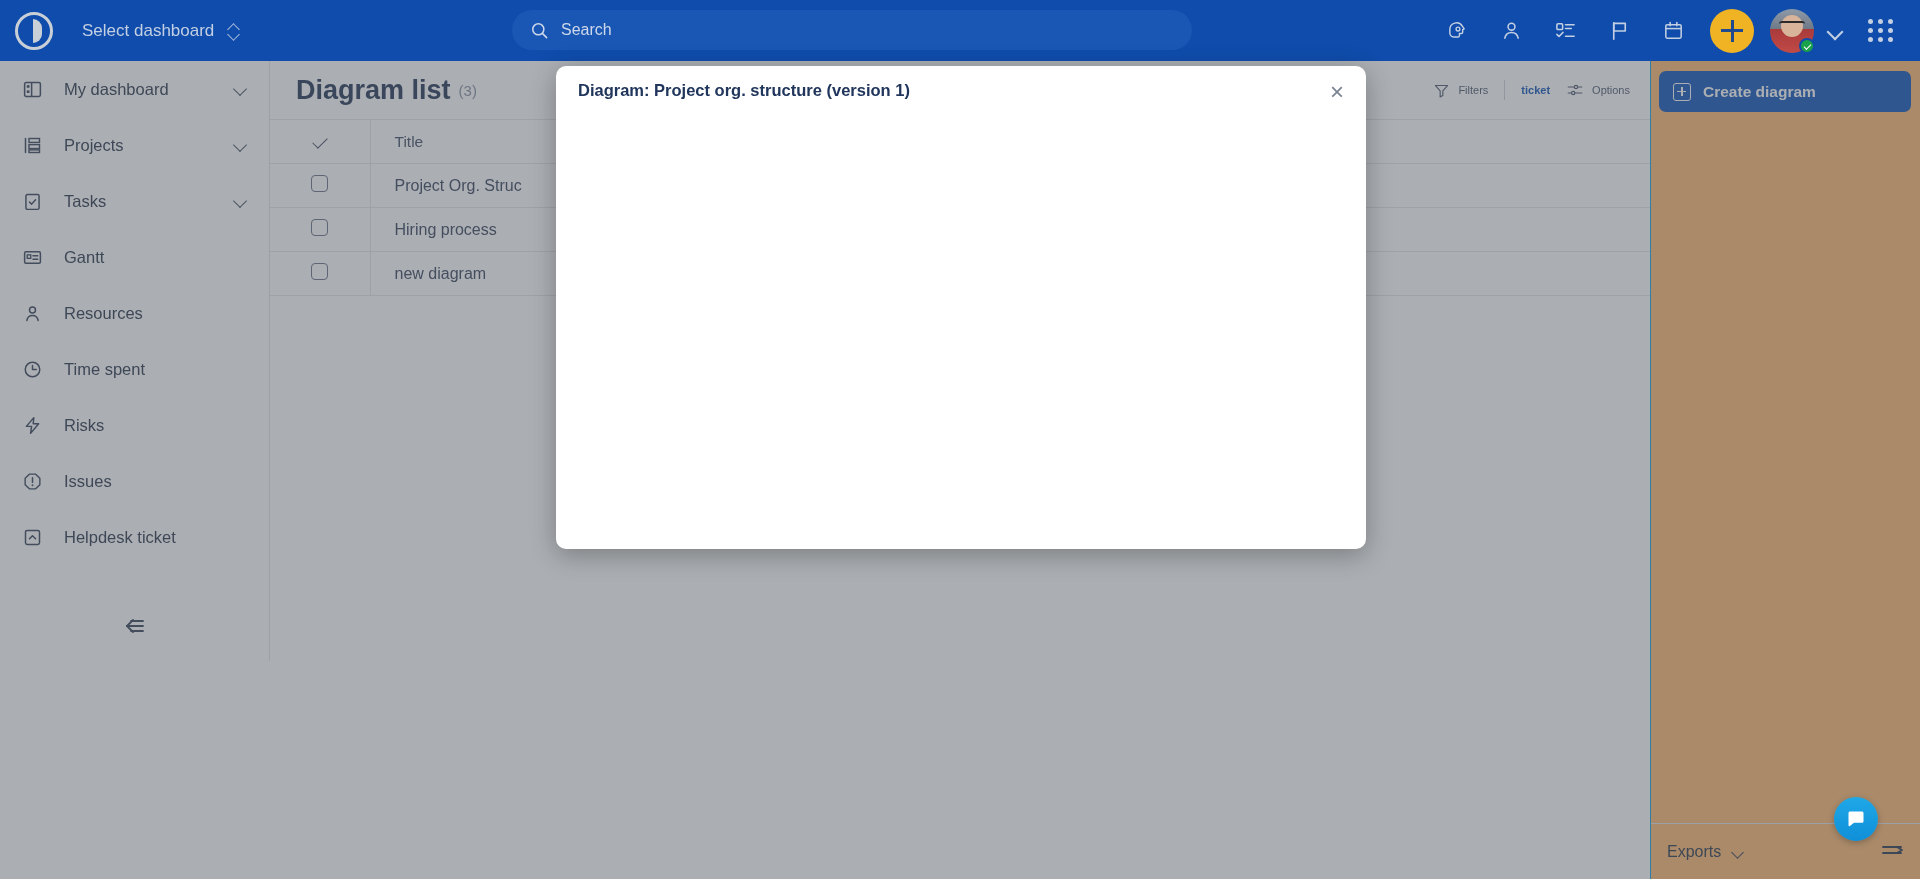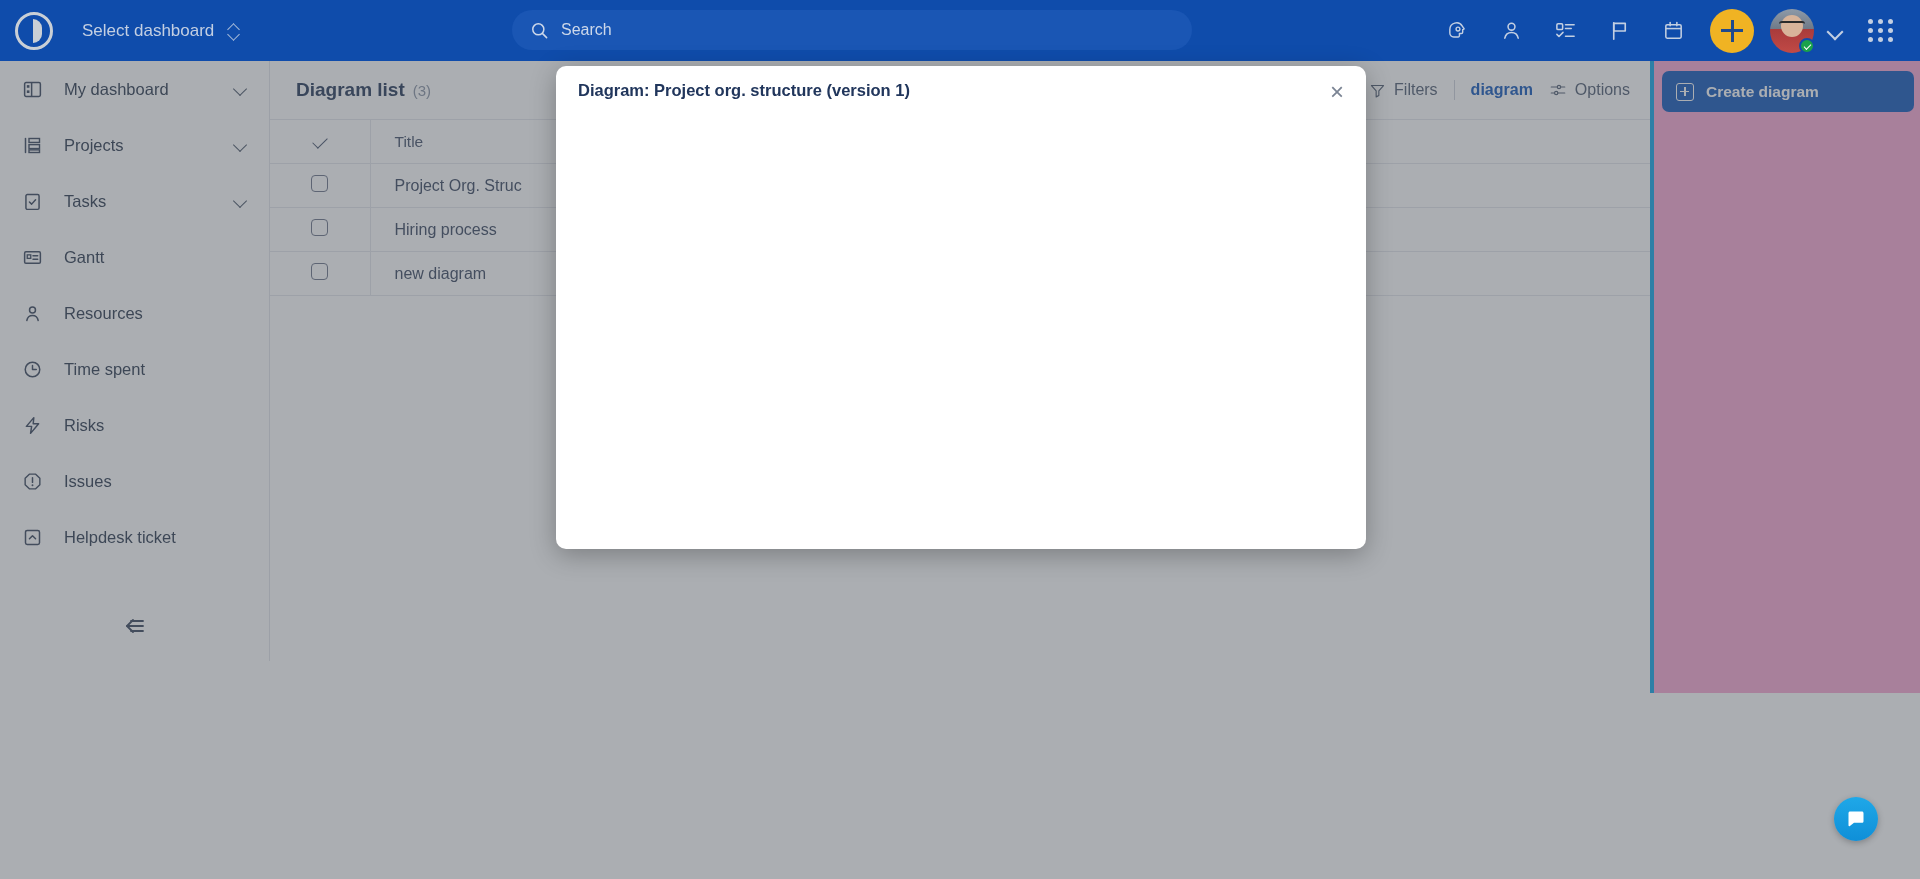--- a/index.html
+++ b/index.html
@@ -121,25 +121,25 @@
   }
 
   
   .main {
     position: absolute; top: 61px; left: 270px; width: 1380px; height: 818px;
     background: #ffffff;
   }
   .main-head {
     height: 58px; display: flex; align-items: center; padding: 0 20px 0 26px;
   }
-  .main-title { font-size: 19px; font-weight: bold; color: #253858; }
+  .main-title { font-size: 27px; font-weight: bold; color: #253858; }
   .main-count { font-size: 15px; color: #8a94a6; margin-left: 8px; }
   .head-tools {
     margin-left: auto; display: flex; align-items: center; gap: 16px;
-    color: #505d72; font-size: 16px;
+    color: #505d72; font-size: 11px;
   }
   .tool { display: flex; align-items: center; gap: 8px; cursor: pointer; }
   .tool-sep { width: 1px; height: 20px; background: #cdd2da; }
   .tool-link { color: #1257bb; font-weight: bold; cursor: pointer; }
 
   table.dlist { width: 100%; border-collapse: collapse; }
   table.dlist th, table.dlist td {
     border-top: 1px solid #e4e7ec; border-bottom: 1px solid #e4e7ec;
     height: 44px; text-align: left; font-weight: normal;
   }
@@ -153,22 +153,22 @@
   }
   .tick { display: inline-block; width: 18px; height: 10px; position: relative; }
   .tick::after {
     content: ""; position: absolute; left: 2px; top: 0; width: 13px; height: 7px;
     border-left: 1.8px solid #44516a; border-bottom: 1.8px solid #44516a; transform: rotate(-45deg);
   }
   .col-title { padding-left: 24px; }
 
   
   .rightpanel {
-    position: absolute; top: 61px; left: 1650px; width: 270px; height: 632px;
-    background: #f9a8d4; border-left: 4px solid #0ea5e9; padding: 10px 8px;
+    position: absolute; top: 61px; left: 1650px; width: 270px; height: 818px;
+    background: #fdba74; border-left: 1px solid #0ea5e9; padding: 10px 8px;
   }
   .cbtn {
     width: 252px; background: #1257bb; color: #fff; border: none; border-radius: 7px;
     display: flex; align-items: center; gap: 12px; padding: 11px 14px;
     font-size: 15.5px; font-weight: bold; cursor: pointer; margin-bottom: 9px;
     font-family: "Liberation Sans", sans-serif; text-align: left; line-height: 1.25;
   }
   .plus-sq {
     min-width: 18px; width: 18px; height: 18px; border: 1.8px solid #fff; border-radius: 3px;
     position: relative;
@@ -452,21 +452,21 @@
       <span class="main-title">Diagram list</span>
       <span class="main-count">(3)</span>
       <div class="head-tools">
         <div class="tool">
           <svg width="17" height="17" viewBox="0 0 24 24" fill="none">
             <path d="M3.5 5h17l-6.6 7.6V19l-3.8 2v-8.4L3.5 5z" stroke="#505d72" stroke-width="1.6" stroke-linejoin="round"></path>
           </svg>
           <span>Filters</span>
         </div>
         <div class="tool-sep"></div>
-        <span class="tool-link">diagram</span>
+        <span class="tool-link">ticket</span>
         <div class="tool">
           <svg width="18" height="18" viewBox="0 0 24 24" fill="none">
             <line x1="3" y1="8" x2="11" y2="8" stroke="#505d72" stroke-width="1.6" stroke-linecap="round"></line>
             <line x1="16" y1="8" x2="21" y2="8" stroke="#505d72" stroke-width="1.6" stroke-linecap="round"></line>
             <circle cx="13.3" cy="8" r="2.2" stroke="#505d72" stroke-width="1.6"></circle>
             <line x1="3" y1="16" x2="7" y2="16" stroke="#505d72" stroke-width="1.6" stroke-linecap="round"></line>
             <line x1="12" y1="16" x2="21" y2="16" stroke="#505d72" stroke-width="1.6" stroke-linecap="round"></line>
             <circle cx="9.6" cy="16" r="2.2" stroke="#505d72" stroke-width="1.6"></circle>
           </svg>
           <span>Options</span>
@@ -505,20 +505,31 @@
       </tbody>
     </table>
   </div>
 
   <div class="rightpanel">
     <button class="cbtn">
       <span class="plus-sq"></span>
       <span>Create diagram</span>
     </button>
 
+    <div class="exports-bar">
+      <span>Exports</span>
+      <span class="exports-chev"></span>
+      <span class="expand-arrow">
+        <svg width="28" height="18" viewBox="0 0 28 18" fill="none">
+          <line x1="4" y1="6" x2="22" y2="6" stroke="#2c3a4f" stroke-width="1.8" stroke-linecap="round"></line>
+          <line x1="4" y1="12" x2="22" y2="12" stroke="#2c3a4f" stroke-width="1.8" stroke-linecap="round"></line>
+          <path d="M18 6l5 3-5 3" stroke="#2c3a4f" stroke-width="1.8" stroke-linecap="round" stroke-linejoin="round"></path>
+        </svg>
+      </span>
+    </div>
   </div>
 
   <div class="overlay"></div>
 
   <div class="modal">
     <div class="modal-title">Diagram: Project org. structure (version 1)</div>
     <div class="modal-close">×</div>
   </div>
 
   <div class="board">

